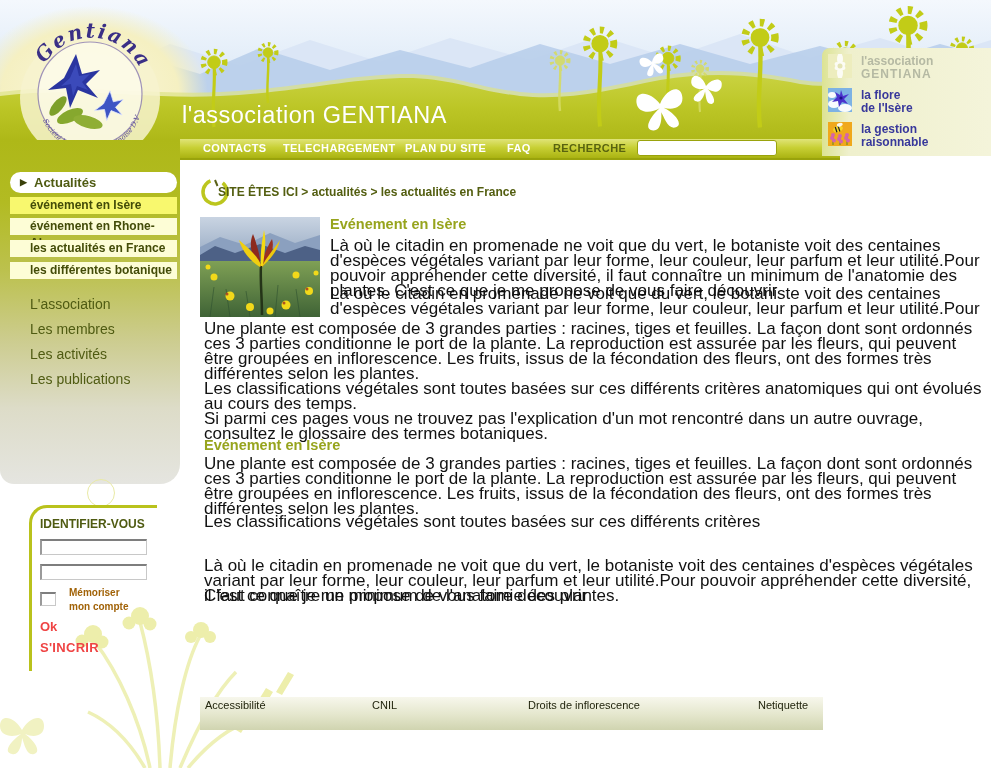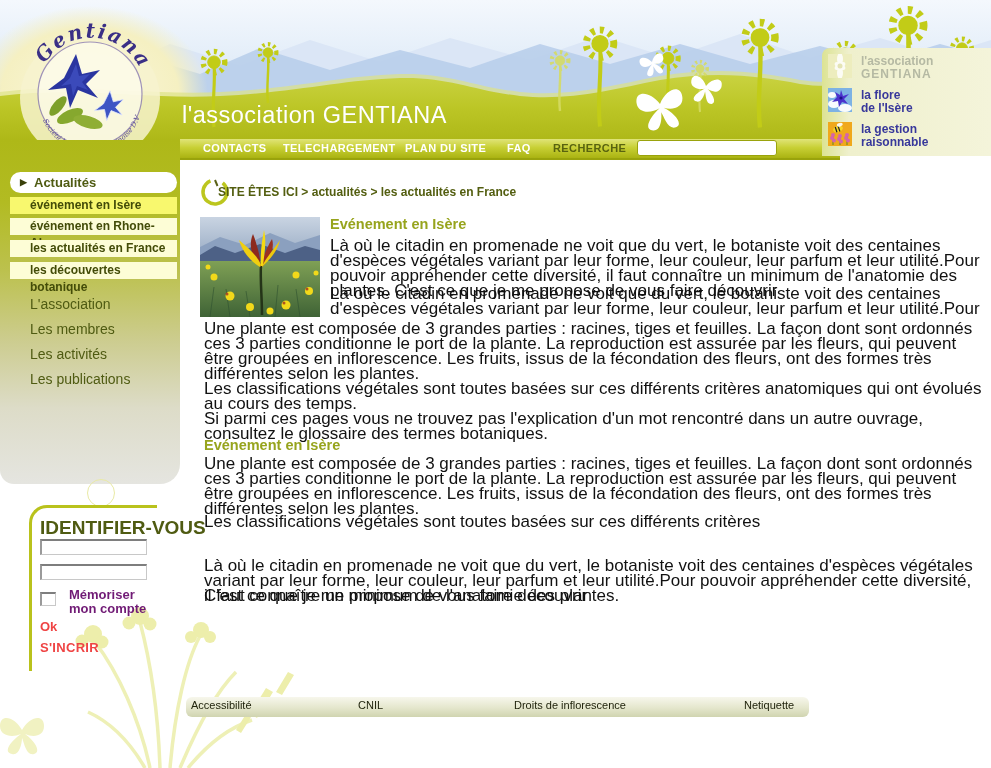--- a/index.html
+++ b/index.html
@@ -31,38 +31,38 @@
                border-radius:11px;font-size:13px;font-weight:bold;color:#4f5b12;
                line-height:21px;padding-left:24px;box-sizing:border-box;cursor:pointer;}
   #sidebar-tab .arr{position:absolute;left:10px;top:0;font-size:9px;color:#3a400a;}
   .sitem{position:absolute;left:10px;width:167px;height:17px;font-size:12px;font-weight:bold;
          color:#434c08;background:#fdfdd6;line-height:17px;padding-left:20px;box-sizing:border-box;cursor:pointer;}
   .sitem.hl{background:#f8f86e;}
   .slink{position:absolute;left:30px;font-size:14px;color:#4f5b12;cursor:pointer;}
   
   #login-corner{left:29px;top:505px;width:125px;height:163px;border-left:3px solid #b9c21c;
                 border-top:3px solid #b9c21c;border-top-left-radius:18px;}
-  #login-title{left:40px;top:517px;font-size:19px;font-weight:bold;color:#4f5b12;text-align:right;}
+  #login-title{left:40px;top:517px;font-size:12px;font-weight:bold;color:#4f5b12;text-align:right;}
   .lfield{position:absolute;left:40px;width:100px;height:11px;background:#fff;
           border-top:2px solid #7e7e7e;border-left:2px solid #9a9a9a;
           border-right:1px solid #c8c8c8;border-bottom:1px solid #c8c8c8;font-size:11px;}
   #remember-box{left:40px;top:592px;width:13px;height:11px;background:#fff;
           border-top:2px solid #7e7e7e;border-left:2px solid #9a9a9a;
           border-right:1px solid #c8c8c8;border-bottom:1px solid #c8c8c8;cursor:pointer;}
-  .rlabel{position:absolute;left:69px;font-size:13px;font-weight:bold;color:#701a75;}
+  .rlabel{position:absolute;left:69px;font-size:10px;font-weight:bold;color:#a16207;}
   .llink{position:absolute;left:40px;font-size:13px;font-weight:bold;color:#ef4444;cursor:pointer;}
   #deco-ring{left:87px;top:479px;width:26px;height:26px;border:1.5px solid #e9eaa5;border-radius:50%;}
   
   #breadcrumb{left:200px;top:177px;height:30px;}
   #breadcrumb .txt{position:absolute;left:18px;top:8px;white-space:nowrap;font-size:12px;font-weight:bold;color:#535e10;}
   #breadcrumb .lnk{cursor:pointer;}
   .heading{position:absolute;font-size:14.5px;font-weight:bold;color:#97a41d;}
   .para{position:absolute;font-size:17px;line-height:15px;color:#111;}
-  #footerbar{left:186px;top:697px;width:623px;height:20px;
-             background:linear-gradient(180deg,#f7f7ec 0%,#e4e6cc 55%,#d0d4b0 100%);border-radius:6px;}
+  #footerbar{left:200px;top:697px;width:623px;height:33px;
+             background:linear-gradient(180deg,#f7f7ec 0%,#e4e6cc 55%,#d0d4b0 100%);}
   .flink{position:absolute;top:2px;font-size:11px;color:#22250e;cursor:pointer;}
 </style>
 </head>
 <body>
 
 <div id="page">
 
   <svg class="abs" style="left:0;top:0;" width="991" height="140" viewBox="0 0 991 140">
     <defs>
       <linearGradient id="skyG" x1="0" y1="0" x2="0" y2="1">
@@ -220,21 +220,21 @@
   </div>
 
   <div class="abs" id="sidebar">
     <div id="sidebar-tab">
       <span class="arr">▶</span>
       <span>Actualités</span>
     </div>
     <div class="sitem hl" style="top:57px">événement en Isère</div>
     <div class="sitem" style="top:78px">événement en Rhone-Alpes</div>
     <div class="sitem" style="top:100px">les actualités en France</div>
-    <div class="sitem" style="top:122px">les découvertes botanique</div>
+    <div class="sitem" style="top:122px">les différentes botanique</div>
     <div class="slink" style="top:156px">L'association</div>
     <div class="slink" style="top:181px">Les membres</div>
     <div class="slink" style="top:206px">Les activités</div>
     <div class="slink" style="top:231px">Les publications</div>
   </div>
 
   <div class="abs" id="deco-ring"></div>
 
   <svg class="abs" style="left:0;top:580px;" width="430" height="188" viewBox="0 0 430 188">
     <g stroke="#eef0b6" stroke-width="3.5" fill="none">

